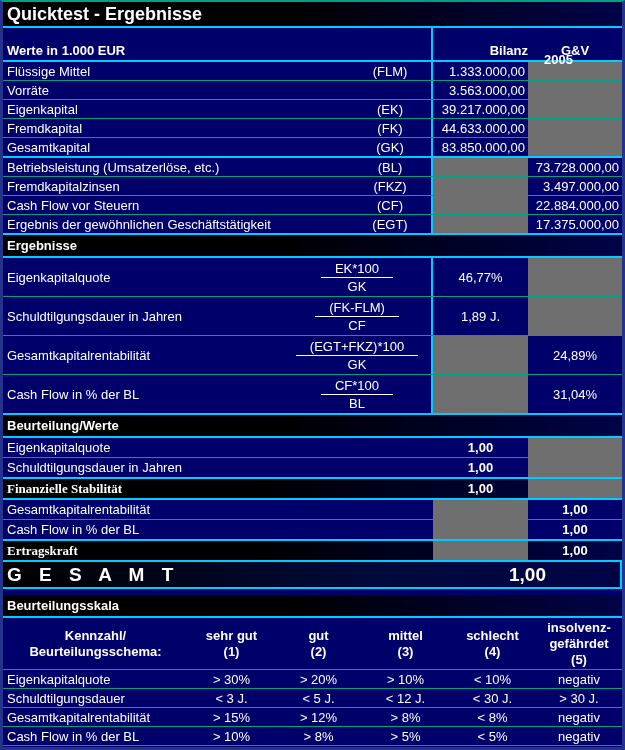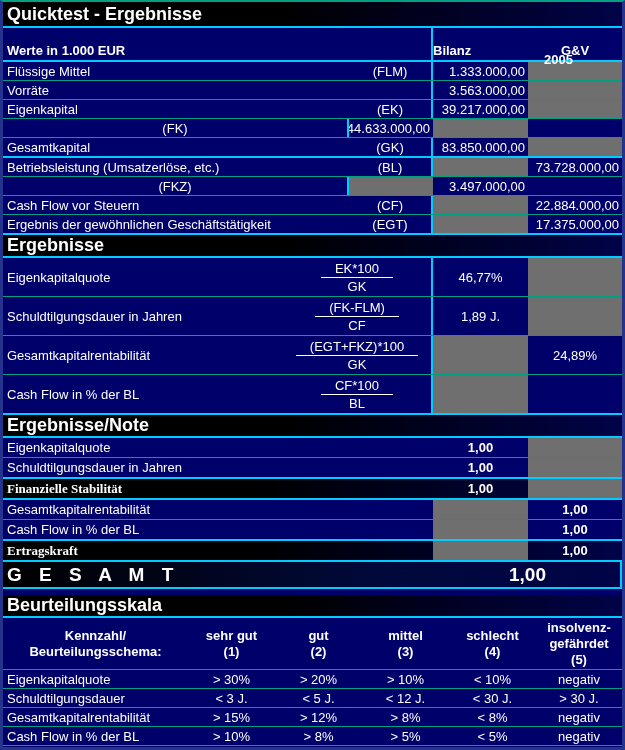--- a/index.html
+++ b/index.html
@@ -23,29 +23,29 @@
     font-family:"Liberation Sans", sans-serif;
     font-size:13px;
     overflow:hidden;
   }
   .band{
     height:21px;
     background:linear-gradient(90deg,#000 0%,#000 45%,#000347 100%);
     border-bottom:2px solid var(--cyan);
     display:flex;align-items:center;
     padding-left:4px;
-    font-weight:bold;font-size:18px;
+    font-weight:bold;font-size:13px;
   }
   .band.title{height:24px;font-size:18px;}
   
   .hdr{height:32px;border-bottom:2px solid var(--cyan);position:relative;font-weight:bold;}
   .hdr::after{content:"";position:absolute;left:428px;top:0;bottom:0;width:2px;background:var(--cyan);}
   .hdr .year{position:absolute;left:430px;top:0px;width:140px;text-align:right;margin-top:24px;}
   .hdr .unit{position:absolute;left:4px;bottom:2px;text-align:right;}
-  .hdr .bilanz-h{position:absolute;left:430px;bottom:2px;width:95px;text-align:left;}
+  .hdr .bilanz-h{position:absolute;left:430px;bottom:2px;width:95px;text-align:right;}
   .hdr .gv-h{position:absolute;left:525px;bottom:2px;width:94px;text-align:center;}
   
   .row{display:grid;grid-template-columns:346px 84px 95px 94px;height:18px;border-bottom:1px solid var(--teal);}
   .row.sep-cyan{border-bottom:2px solid var(--cyan);}
   .cell{height:100%;display:flex;align-items:center;box-sizing:border-box;overflow:hidden;}
   .lab{padding-left:4px;}
   .code{justify-content:center;border-right:2px solid var(--cyan);}
   .val{justify-content:flex-end;padding-right:3px;}
   .cval{justify-content:center;}
   .gray{background:var(--gray);}
@@ -105,38 +105,40 @@
     <div class="cell val">3.563.000,00</div>
     <div class="cell gray"></div>
   </div>
   <div class="row">
     <div class="cell lab">Eigenkapital</div>
     <div class="cell code">(EK)</div>
     <div class="cell val">39.217.000,00</div>
     <div class="cell gray"></div>
   </div>
   <div class="row">
+    <div class="cell lab">Fremdkapital</div>
     <div class="cell code">(FK)</div>
     <div class="cell val">44.633.000,00</div>
     <div class="cell gray"></div>
   </div>
   <div class="row sep-cyan">
     <div class="cell lab">Gesamtkapital</div>
     <div class="cell code">(GK)</div>
     <div class="cell val">83.850.000,00</div>
     <div class="cell gray"></div>
   </div>
 
   <div class="row">
     <div class="cell lab">Betriebsleistung (Umsatzerlöse, etc.)</div>
     <div class="cell code">(BL)</div>
     <div class="cell gray"></div>
     <div class="cell val">73.728.000,00</div>
   </div>
   <div class="row">
+    <div class="cell lab">Fremdkapitalzinsen</div>
     <div class="cell code">(FKZ)</div>
     <div class="cell gray"></div>
     <div class="cell val">3.497.000,00</div>
   </div>
   <div class="row">
     <div class="cell lab">Cash Flow vor Steuern</div>
     <div class="cell code">(CF)</div>
     <div class="cell gray"></div>
     <div class="cell val">22.884.000,00</div>
   </div>
@@ -186,24 +188,25 @@
   </div>
   <div class="rrow sep-cyan">
     <div class="cell lab">Cash Flow in % der BL</div>
     <div class="cell formula">
       <span class="frac">
         <span class="num" style="display:block;">CF*100</span>
         <span class="den" style="display:block;">BL</span>
       </span>
     </div>
     <div class="cell gray"></div>
+    <div class="cell cval">31,04%</div>
   </div>
 
   <div class="band">
-    <span>Ergebnisse/Note</span>
+    <span>Beurteilung/Werte</span>
   </div>
 
   <div class="brow">
     <div class="cell lab">Eigenkapitalquote</div>
     <div class="cell cval bval">1,00</div>
     <div class="cell gray"></div>
   </div>
   <div class="brow sep-cyan">
     <div class="cell lab">Schuldtilgungsdauer in Jahren</div>
     <div class="cell cval bval">1,00</div>

